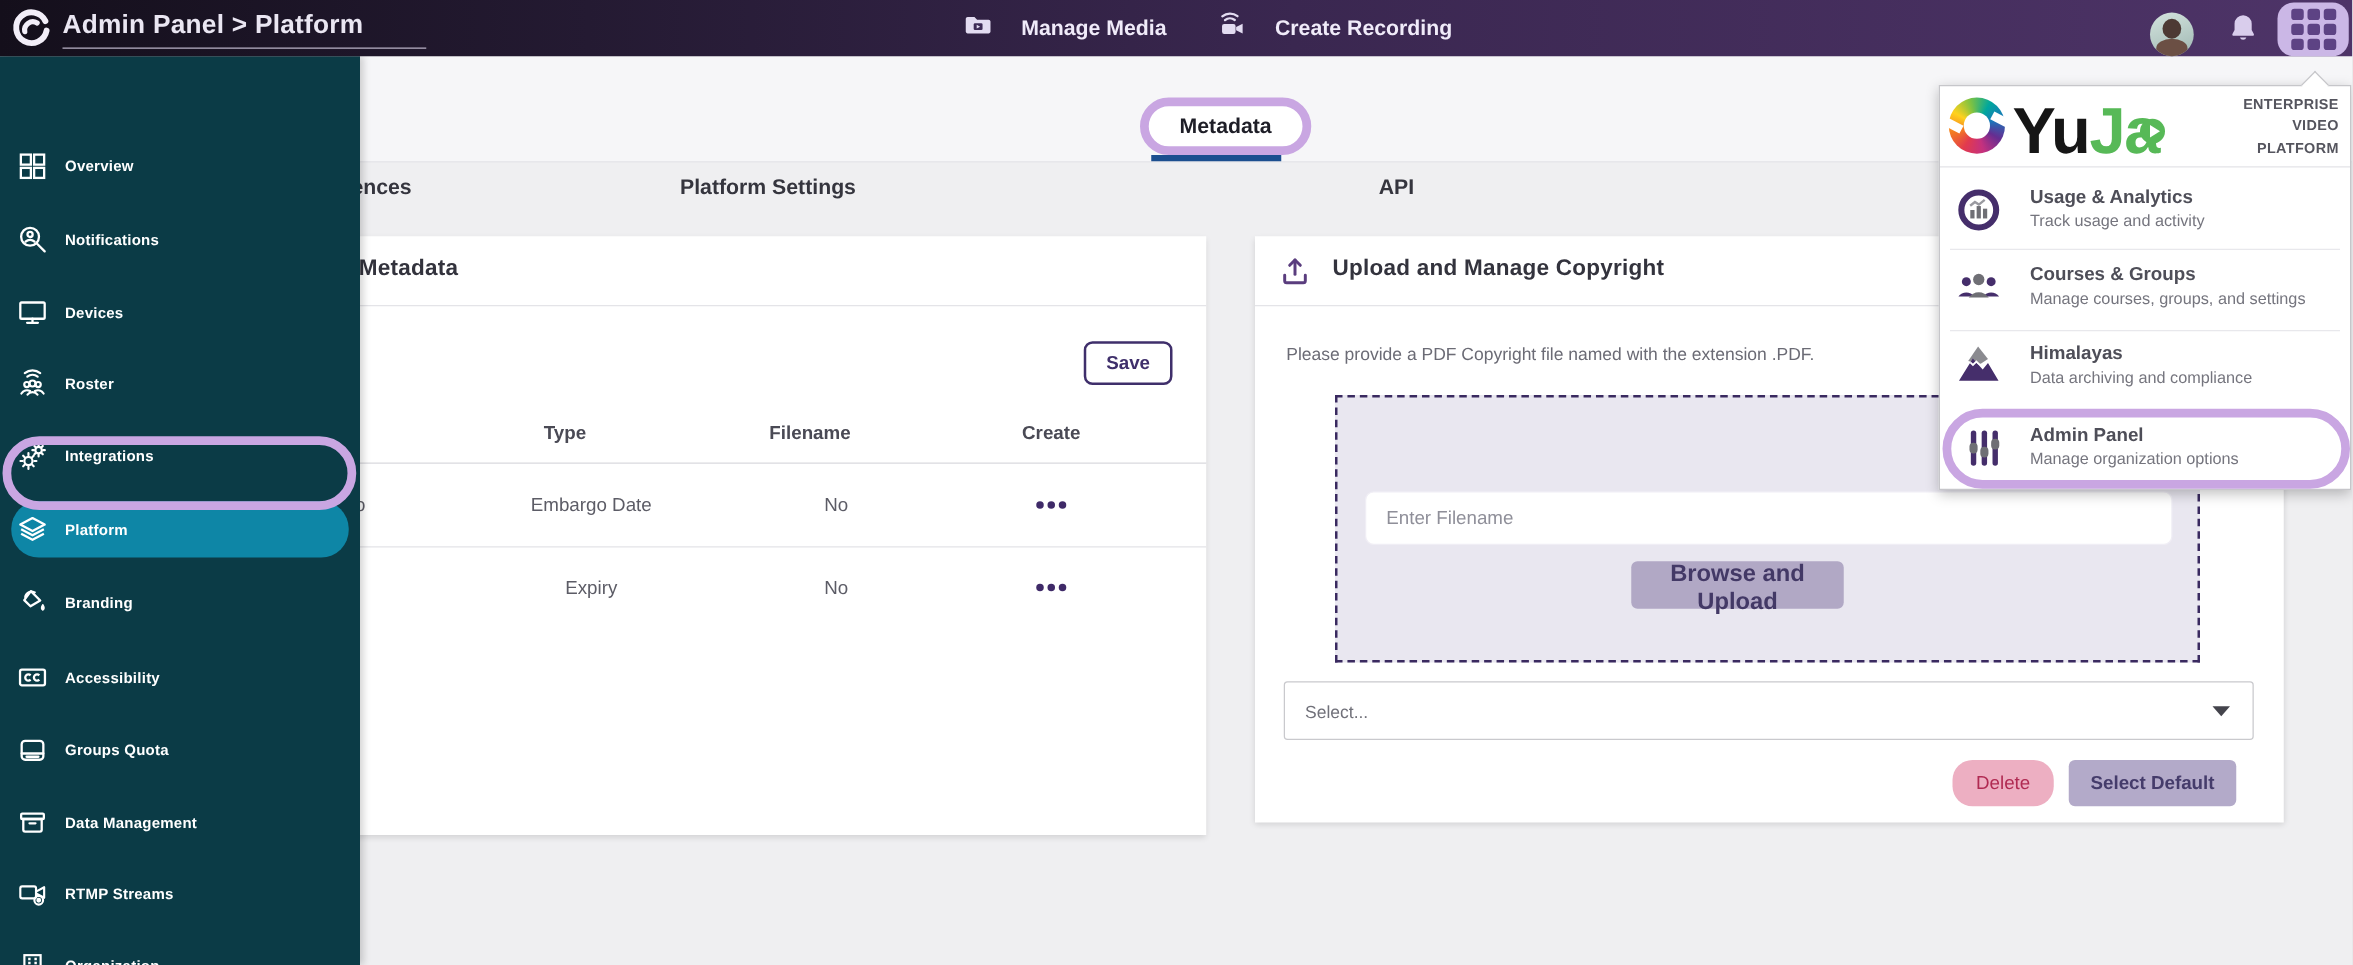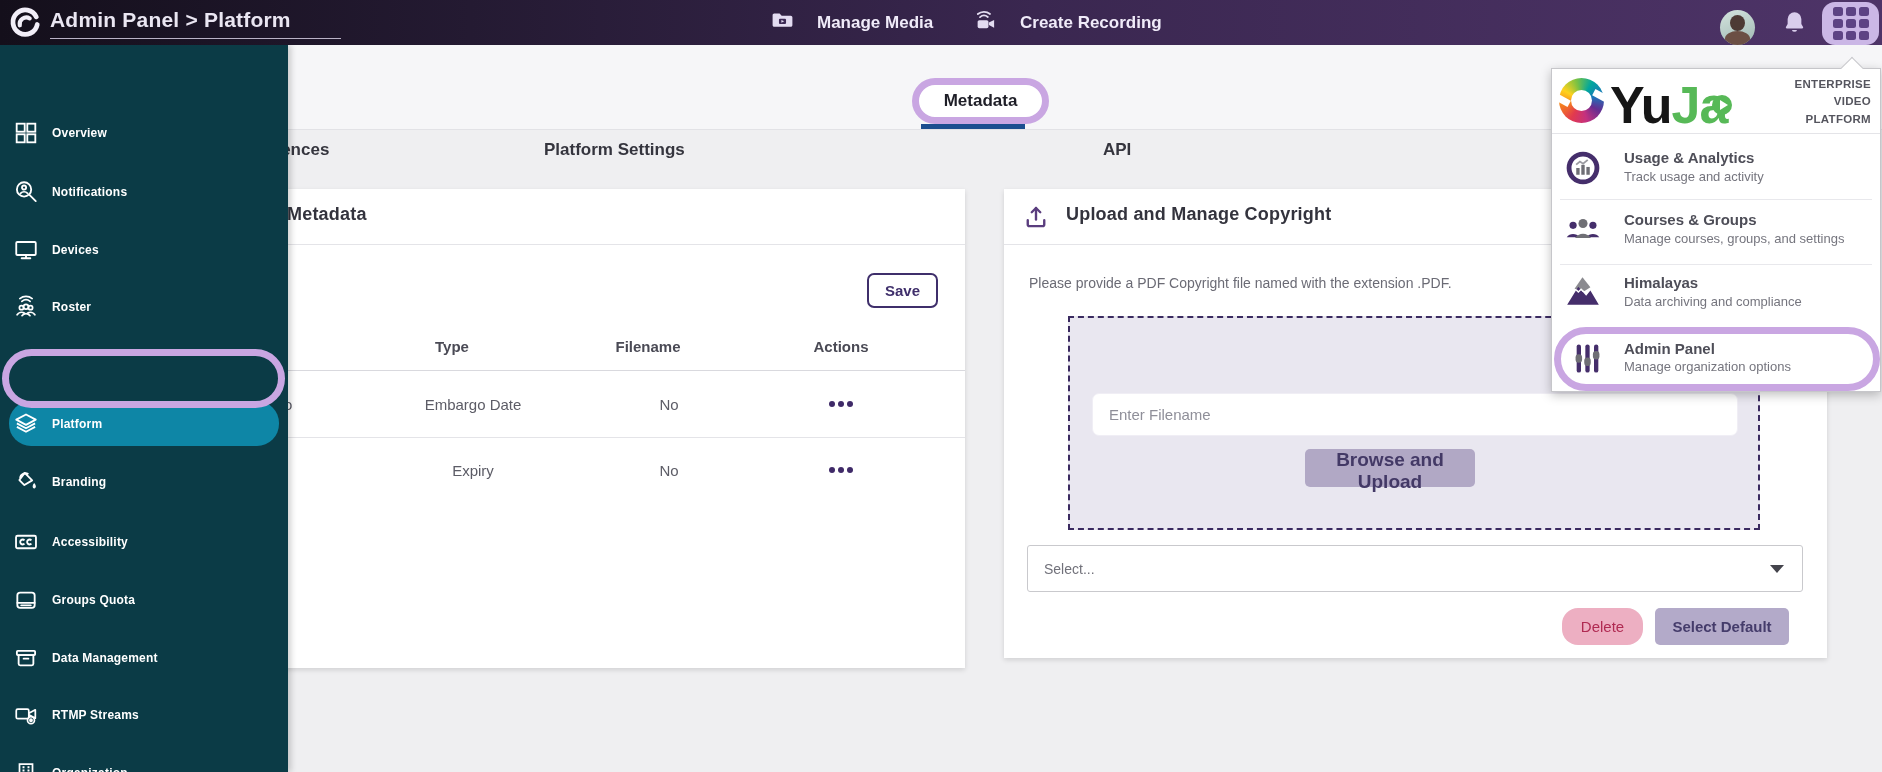--- a/index.html
+++ b/index.html
@@ -119,21 +119,21 @@
   <span class="tab tab-metadata">Metadata</span>
   <div class="tab-underline"></div>
 
   <div class="card card-l">
     <span class="card-title" style="left:62px;top:15px">Metadata</span>
     <div class="card-div" style="top:55px"></div>
     <button class="save-btn">Save</button>
 
     <span class="th" style="left:227px;top:149px">Type</span>
     <span class="th" style="left:423px;top:149px">Filename</span>
-    <span class="th" style="left:616px;top:149px">Actions</span>
+    <span class="th" style="left:616px;top:149px">Create</span>
     <div class="card-div" style="top:181px;background:#d9d9de"></div>
 
     <span class="frag" style="left:59px;top:207px">o</span>
     <span class="td" style="left:227px;top:207px">Embargo Date</span>
     <span class="td" style="left:423px;top:207px">No</span>
     <span class="dots" style="left:616px;top:212px">
         <i></i>
         <i></i>
         <i></i>
       </span>
@@ -220,20 +220,31 @@
             <circle cx="16.2" cy="12.6" r="1.9"></circle>
             <circle cx="12" cy="11.8" r="2.2"></circle>
           <path d="M3.8 19.2a5 5 0 0 1 6.4-1.8"></path>
             <path d="M13.8 17.4a5 5 0 0 1 6.4 1.8"></path>
             <path d="M8.3 20a4.6 4.6 0 0 1 7.4 0"></path>
         </svg>
         </span>
       <span class="sb-lb">Roster</span>
     </div>
 
+    <div class="sb-item" style="top:298px">
+      <span class="sb-ic">
+        <svg viewBox="0 0 24 24" width="26" height="26" fill="none" stroke="#fff" stroke-width="1.6" stroke-linecap="round">
+          <circle cx="9" cy="15.5" r="3"></circle>
+          <path d="M9 11.2v-1.6M9 19.8v1.6M4.7 15.5H3.1M13.3 15.5h1.6M6.2 12.7l-1.1-1.1M11.8 12.7l1.1-1.1M6.2 18.3l-1.1 1.1M11.8 18.3l1.1 1.1"></path>
+          <circle cx="16.5" cy="7.5" r="2.4"></circle>
+          <path d="M16.5 4.1V2.9M16.5 10.9v1.2M13.1 7.5h-1.2M19.9 7.5h1.2M14.3 5.3l-.9-.9M18.7 5.3l.9-.9M14.3 9.7l-.9.9M18.7 9.7l.9.9"></path>
+        </svg>
+        </span>
+      <span class="sb-lb">Integrations</span>
+    </div>
 
     <div class="sb-item active" style="top:356px">
       <span class="sb-ic">
         <svg viewBox="0 0 24 24" width="26" height="26" fill="none" stroke="#fff" stroke-width="1.7" stroke-linejoin="round">
           <path d="M12 3.2L21 8l-9 4.8L3 8z"></path>
             <path d="M3.6 11.4L12 15.9l8.4-4.5"></path>
             <path d="M3.6 14.7L12 19.2l8.4-4.5"></path>
         </svg>
         </span>
       <span class="sb-lb">Platform</span>

